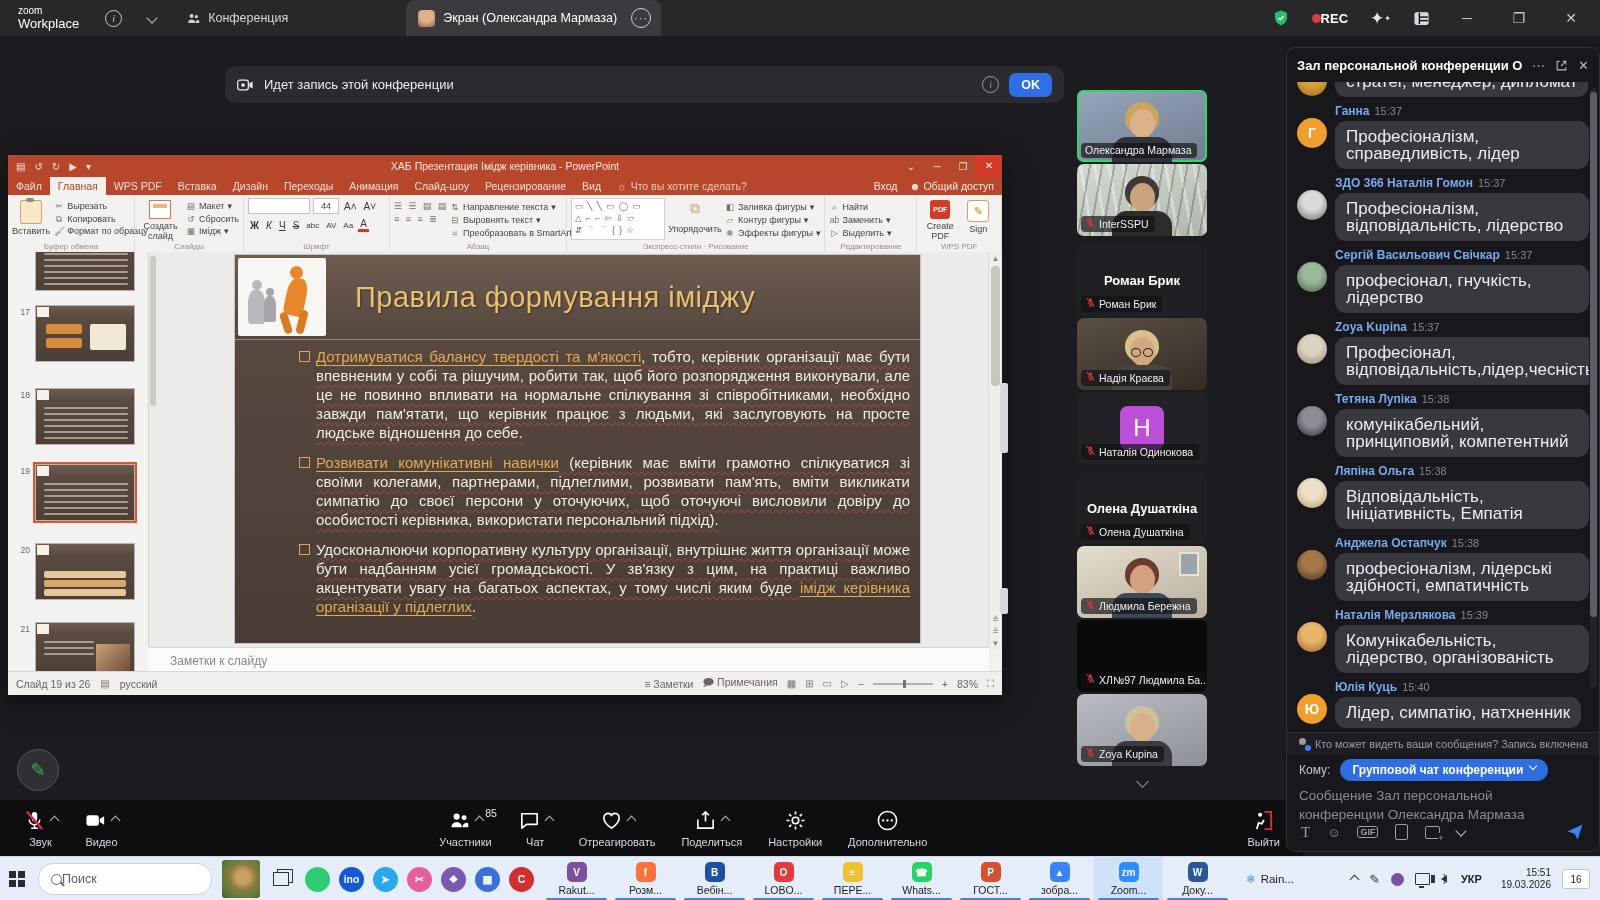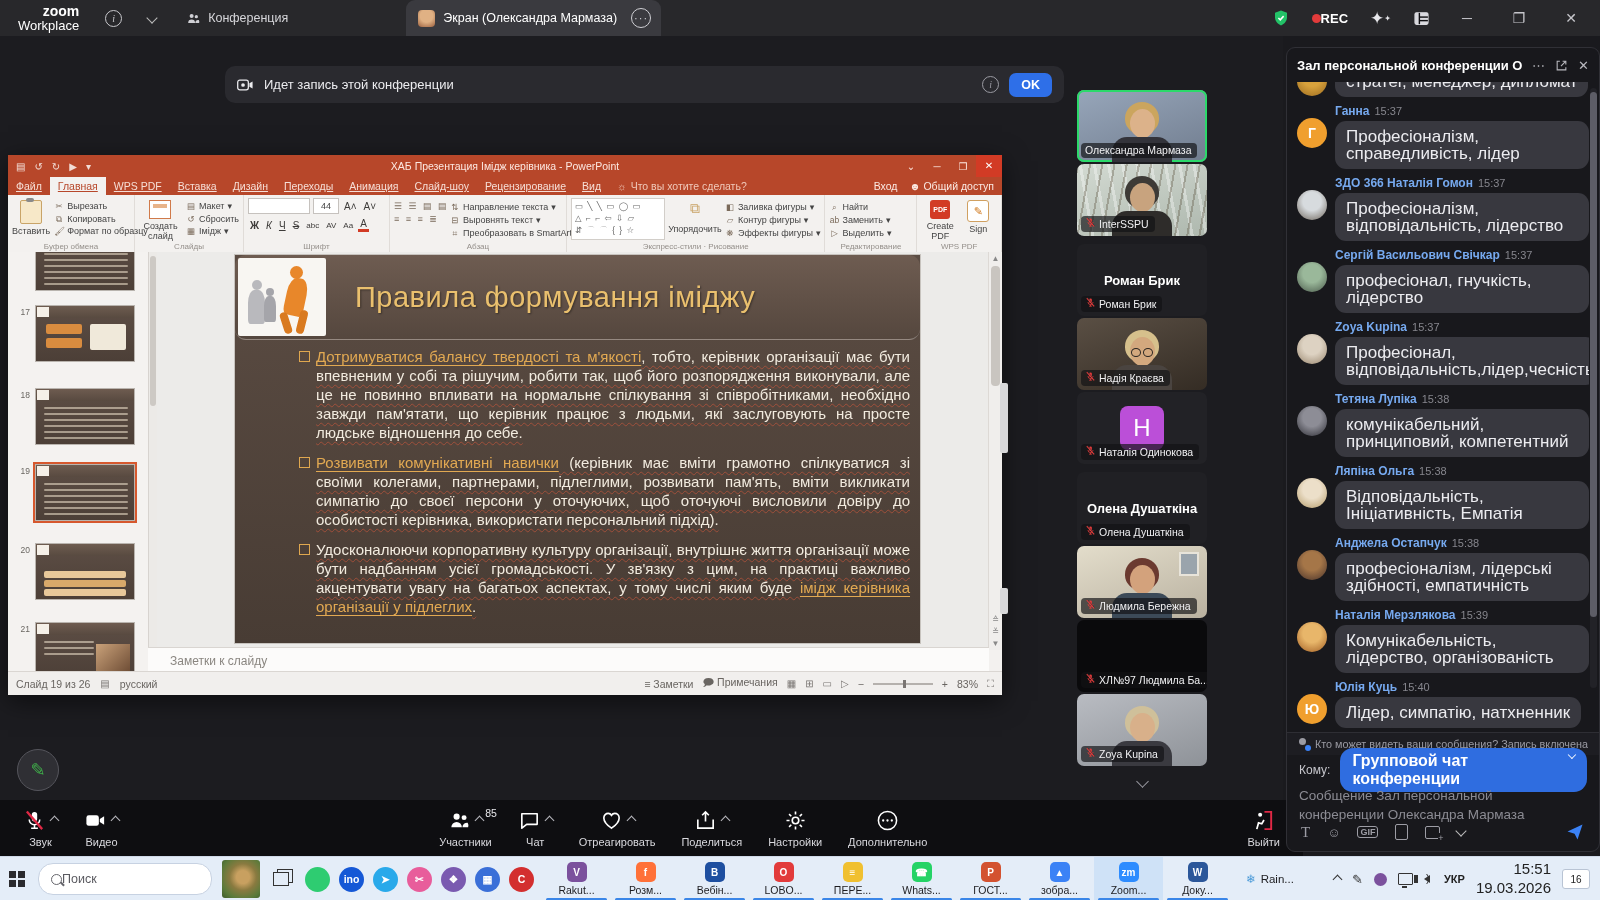--- a/index.html
+++ b/index.html
@@ -1,21 +1,21 @@
 <!DOCTYPE html>
 <html><head>
 <meta charset="utf-8">
 <style>
   html,body{margin:0;padding:0;background:#101013;}
   #stage{position:relative;width:1600px;height:900px;overflow:hidden;background:#1a1a1e;font-family:"Liberation Sans",sans-serif;}
 
   
   #topbar{position:absolute;left:0;top:0;width:1600px;height:36px;background:#28282b;display:flex;align-items:center;z-index:6;}
   #logo{margin-left:18px;color:#fff;line-height:1;}
-  #logo .l1{font-size:14px;font-weight:bold;display:block;text-align:right;}
+  #logo .l1{font-size:10px;font-weight:normal;display:block;}
   #logo .l2{font-size:13px;display:block;margin-top:1px;}
   .tb-ico{color:#c9c9cd;font-size:13px;margin-left:26px;display:flex;align-items:center;}
   .info-circle{width:15px;height:15px;border:1.2px solid #c9c9cd;border-radius:50%;display:flex;align-items:center;justify-content:center;font-size:10px;font-style:italic;font-family:"Liberation Serif",serif;}
   .chev{display:inline-block;width:7px;height:7px;border-left:1.6px solid #bbb;border-bottom:1.6px solid #bbb;transform:rotate(-45deg);}
   .chev-up{display:inline-block;width:6px;height:6px;border-left:1.5px solid #b9b9bf;border-top:1.5px solid #b9b9bf;transform:rotate(45deg);}
   #tab-home{margin-left:30px;display:flex;align-items:center;gap:7px;color:#d6d6da;font-size:12.5px;}
   #tab-active{margin-left:118px;height:36px;background:#3a3a3f;border-radius:9px 9px 0 0;display:flex;align-items:center;padding:0 10px 0 12px;gap:8px;color:#fff;font-size:12.5px;}
   #tab-active .mini-av{width:17px;height:17px;border-radius:4px;background:radial-gradient(circle at 50% 35%,#e0b184 45%,#9a5f3e);}
   .dots-circle{width:18px;height:18px;border:1.3px solid #cfcfd4;border-radius:50%;color:#cfcfd4;display:flex;align-items:center;justify-content:center;font-size:11px;letter-spacing:1px;margin-left:6px;}
   #topbar-right{margin-left:auto;display:flex;align-items:center;gap:22px;padding-right:14px;}
@@ -34,21 +34,21 @@
 
   
   #ppt{position:absolute;left:8px;top:119px;width:994px;height:540px;background:#f3f1ef;box-shadow:0 6px 24px rgba(0,0,0,.55);font-family:"Liberation Sans",sans-serif;}
   #ppt-titlebar{position:absolute;left:0;top:0;right:0;height:22px;background:#b7472a;display:flex;align-items:center;color:#fff;font-size:10.5px;}
   #ppt-qat{display:flex;gap:9px;margin-left:8px;font-size:10px;color:#f2ddd6;}
   #ppt-title{position:absolute;left:0;right:0;text-align:center;font-size:10.5px;color:#fde8e1;pointer-events:none;}
   #ppt-winctl{margin-left:auto;display:flex;align-items:center;height:22px;}
   #ppt-winctl span{width:26px;text-align:center;font-size:10px;color:#fbe4dc;}
   #ppt-winctl .close{background:#d23b25;color:#fff;height:22px;line-height:22px;}
   #ppt-menu{position:absolute;left:0;top:22px;right:0;height:18px;background:#b7472a;display:flex;align-items:center;font-size:10.5px;color:#f6ded6;}
-  .ppt-tab{padding:0 8px;height:18px;line-height:18px;text-decoration:underline;}
+  .ppt-tab{padding:0 8px;height:18px;line-height:18px;}
   .ppt-tab.active{background:#f3f1ef;color:#b7472a;}
   #tellme{margin-left:8px;color:#f0c9ba;display:flex;align-items:center;gap:4px;}
   #ppt-menu-right{margin-left:auto;display:flex;align-items:center;gap:12px;padding-right:8px;color:#fbe9e2;}
 
   
   #ribbon{position:absolute;left:0;top:40px;right:0;height:57px;background:#f3f1ef;border-bottom:1px solid #d9d5d1;display:flex;font-size:9px;color:#444;}
   .rgroup{position:relative;border-right:1px solid #e0dcd8;padding:3px 4px 11px 4px;display:flex;gap:4px;}
   .glabel{position:absolute;left:0;right:0;bottom:1px;text-align:center;font-size:8px;color:#948f8a;white-space:nowrap;}
   .bigbtn{display:flex;flex-direction:column;align-items:center;justify-content:flex-start;width:44px;text-align:center;gap:2px;padding-top:2px;}
   .bigbtn .bico{width:20px;height:22px;}
@@ -78,21 +78,21 @@
   .thumb .th-img{position:absolute;left:1px;top:1px;width:12px;height:10px;background:#f5f0e8;}
   .thumb .th-line{position:absolute;left:8px;right:6px;height:2px;background:rgba(240,228,205,.55);border-radius:1px;}
   .thumb .th-box{position:absolute;border-radius:2px;background:#d98c3f;}
   .thumb .th-white{position:absolute;background:#f0e9da;border-radius:2px;}
   .thumb .th-photo{position:absolute;background:linear-gradient(135deg,#caa27a,#6b4a33);}
   #panel-scroll{position:absolute;left:141px;top:0;width:8px;height:420px;background:#eceae7;}
   #panel-scroll .pthumb{position:absolute;left:1px;width:6px;top:4px;height:150px;background:#cdc9c4;border-radius:3px;}
 
   
   #slide{position:absolute;left:227px;top:3px;width:685px;height:388px;background:linear-gradient(#5b4c43,#483c34);box-shadow:0 0 0 1px #c7c3be;overflow:hidden;}
-  #slide-banner{position:absolute;left:0;top:0;right:0;height:84px;background:linear-gradient(#6e5c51,#55473e);border-bottom:1px solid rgba(255,255,255,.28);display:flex;align-items:center;border-radius:11px;}
+  #slide-banner{position:absolute;left:0;top:0;right:0;height:84px;background:linear-gradient(#6e5c51,#55473e);border-bottom:1px solid rgba(255,255,255,.28);display:flex;align-items:center;}
   #slide-img{position:absolute;left:3px;top:3px;width:88px;height:78px;background:#f8f6f2;border-radius:2px;overflow:hidden;}
   #slide-img .fig{position:absolute;border-radius:50%;}
   #slide-title{margin-left:120px;font-size:29px;color:#eac06e;letter-spacing:.5px;text-shadow:1px 1px 2px rgba(0,0,0,.4);}
   #slide-bullets{position:absolute;left:64px;right:10px;top:92px;font-size:15px;line-height:19px;color:#f2ebdf;text-align:justify;}
   .bullet{margin-bottom:11px;text-indent:-17px;padding-left:17px;}
   .bmark{display:inline-block;width:9px;height:9px;border:1.5px solid #dfa74f;margin-right:6px;}
   .seg{text-decoration-line:underline;text-decoration-style:wavy;text-decoration-color:rgba(214,88,58,.55);text-decoration-thickness:1px;text-underline-offset:3px;}
   .seg.gold{color:#e2a952;text-decoration-style:solid;text-decoration-color:#e2a952;}
   #slide-scroll{position:absolute;right:0;top:0;width:13px;height:398px;background:#f0eeec;border-left:1px solid #ddd9d5;}
   #slide-scroll .arr{position:absolute;left:0;right:0;text-align:center;font-size:8px;color:#888;}
@@ -142,21 +142,21 @@
   .msg-time{color:#86868d;font-size:11px;margin-left:5px;}
   .bubble{background:#38383f;border-radius:11px;padding:7px 11px;color:#ececf0;font-size:17px;line-height:17px;max-width:240px;width:fit-content;}
   #msg-reactions{display:flex;gap:12px;color:#9a9aa2;font-size:13px;margin:2px 0 0 48px;}
   #chat-scrollbar{position:absolute;right:2px;top:40px;width:7px;height:600px;background:#222227;border-radius:4px;}
   #chat-scrollbar .cthumb{position:absolute;left:0;width:7px;top:4px;height:525px;background:#5d5d66;border-radius:4px;}
   #chat-note{position:absolute;left:0;right:0;top:684px;height:22px;border-top:1px solid #2e2e34;background:#1d1d22;color:#9b9ba3;font-size:10.8px;display:flex;align-items:center;gap:6px;padding:0 10px;white-space:nowrap;overflow:hidden;}
   .person-dot{position:relative;width:12px;height:12px;}
   .person-dot::before{content:"";position:absolute;left:2px;top:0;width:7px;height:7px;border-radius:50%;background:#9b9ba3;}
   .person-dot::after{content:"";position:absolute;right:-2px;bottom:-1px;width:6px;height:6px;border-radius:50%;background:#3b82f6;}
   #chat-to{position:absolute;left:0;top:708px;display:flex;align-items:center;gap:10px;padding:0 12px;height:28px;color:#c6c6cc;font-size:12px;}
-  #to-pill{background:#2f6de0;color:#fff;border-radius:13px;padding:4px 12px;font-size:16px;font-weight:bold;display:flex;align-items:flex-start;gap:7px;}
+  #to-pill{background:#2f6de0;color:#fff;border-radius:13px;padding:4px 12px;font-size:12px;font-weight:bold;display:flex;align-items:flex-start;gap:7px;}
   #to-pill .chev{border-color:#fff;width:5px;height:5px;}
   #chat-input{position:absolute;left:0;top:738px;right:8px;padding:0 12px;color:#8b8b93;font-size:13.5px;line-height:19px;}
   #chat-tools{position:absolute;left:0;bottom:6px;right:0;height:26px;display:flex;align-items:center;gap:17px;padding:0 14px;color:#9d9da5;font-size:13px;}
   #chat-tools .t-serif{font-family:"Liberation Serif",serif;font-size:15px;}
   #chat-tools .gif{font-size:9px;font-weight:bold;border:1px solid #9d9da5;border-radius:3px;padding:0px 2px;}
   .doc-ico{width:11px;height:14px;border:1.4px solid #9d9da5;border-radius:2px;}
   .shot-ico{width:13px;height:11px;border:1.4px solid #9d9da5;border-radius:2px;position:relative;}
   .shot-ico::after{content:"+";position:absolute;right:-4px;bottom:-5px;font-size:9px;background:#18181c;}
   #send-btn{margin-left:auto;}
 
@@ -187,21 +187,21 @@
   .tapp .run{position:absolute;left:4px;right:4px;bottom:0;height:3px;background:#3a86e8;border-radius:2px;}
   .tapp.active{background:#cfe2f7;}
   #rainapp{display:flex;align-items:center;gap:5px;margin-left:14px;color:#1c1c1f;font-size:11.5px;}
   #tray{margin-left:auto;display:flex;align-items:center;gap:11px;padding-right:10px;color:#222;}
   #tray .glyph{font-size:13px;color:#333;}
   .net-ico{width:13px;height:10px;border:1.5px solid #333;border-radius:1px;position:relative;}
   .net-ico::after{content:"";position:absolute;left:3px;bottom:-4px;width:5px;height:2px;background:#333;}
   .spk{width:0;height:0;border-top:4px solid transparent;border-bottom:4px solid transparent;border-right:6px solid #333;position:relative;margin-right:3px;}
   .spk::before{content:"";position:absolute;left:-10px;top:-4px;width:4px;height:8px;background:#333;}
   .spk::after{content:")";position:absolute;left:2px;top:-7px;font-size:11px;color:#333;}
-  #clock{text-align:right;font-size:15px;line-height:1.25;}
+  #clock{text-align:right;font-size:10px;line-height:1.25;margin-left:8px;}
   #notif{min-width:20px;height:18px;border-radius:3px;background:#fff;border:1px solid #b9c4d4;display:flex;align-items:center;justify-content:center;font-size:10px;padding:0 3px;}
 </style>
 </head>
 <body>
 
 <div id="stage">
 
   <header id="topbar">
     <div id="logo">
       <span class="l1">zoom</span>

